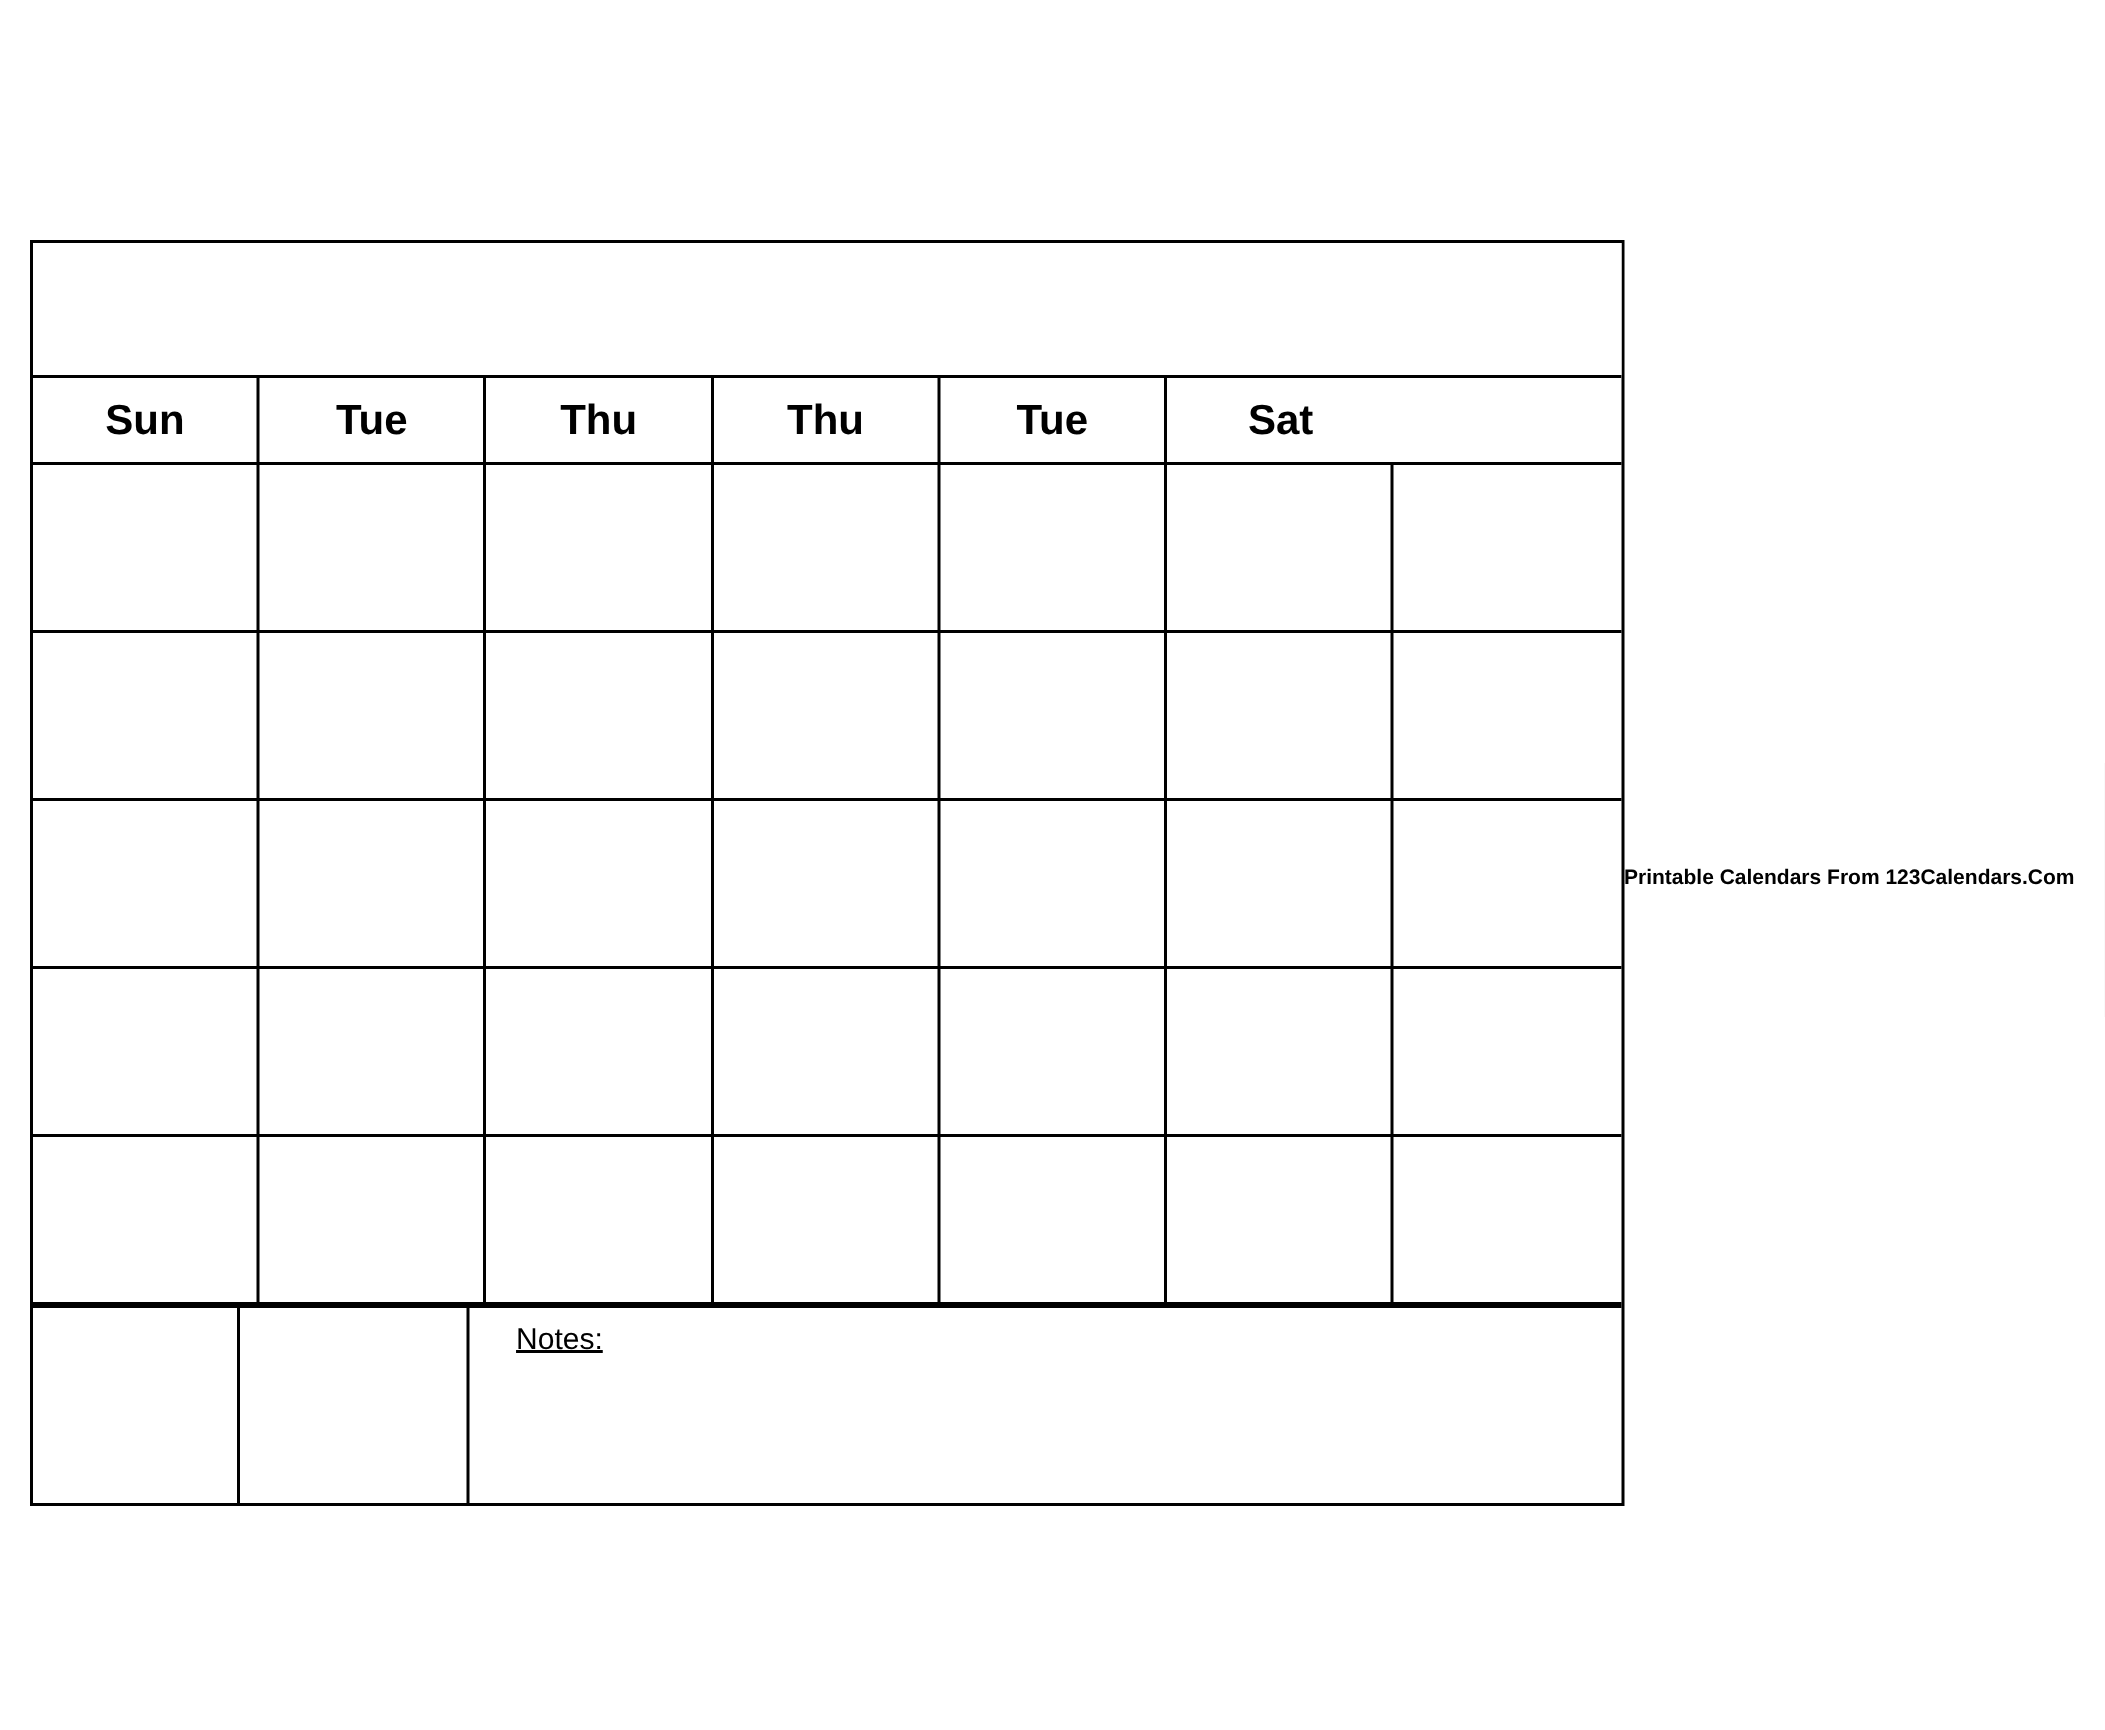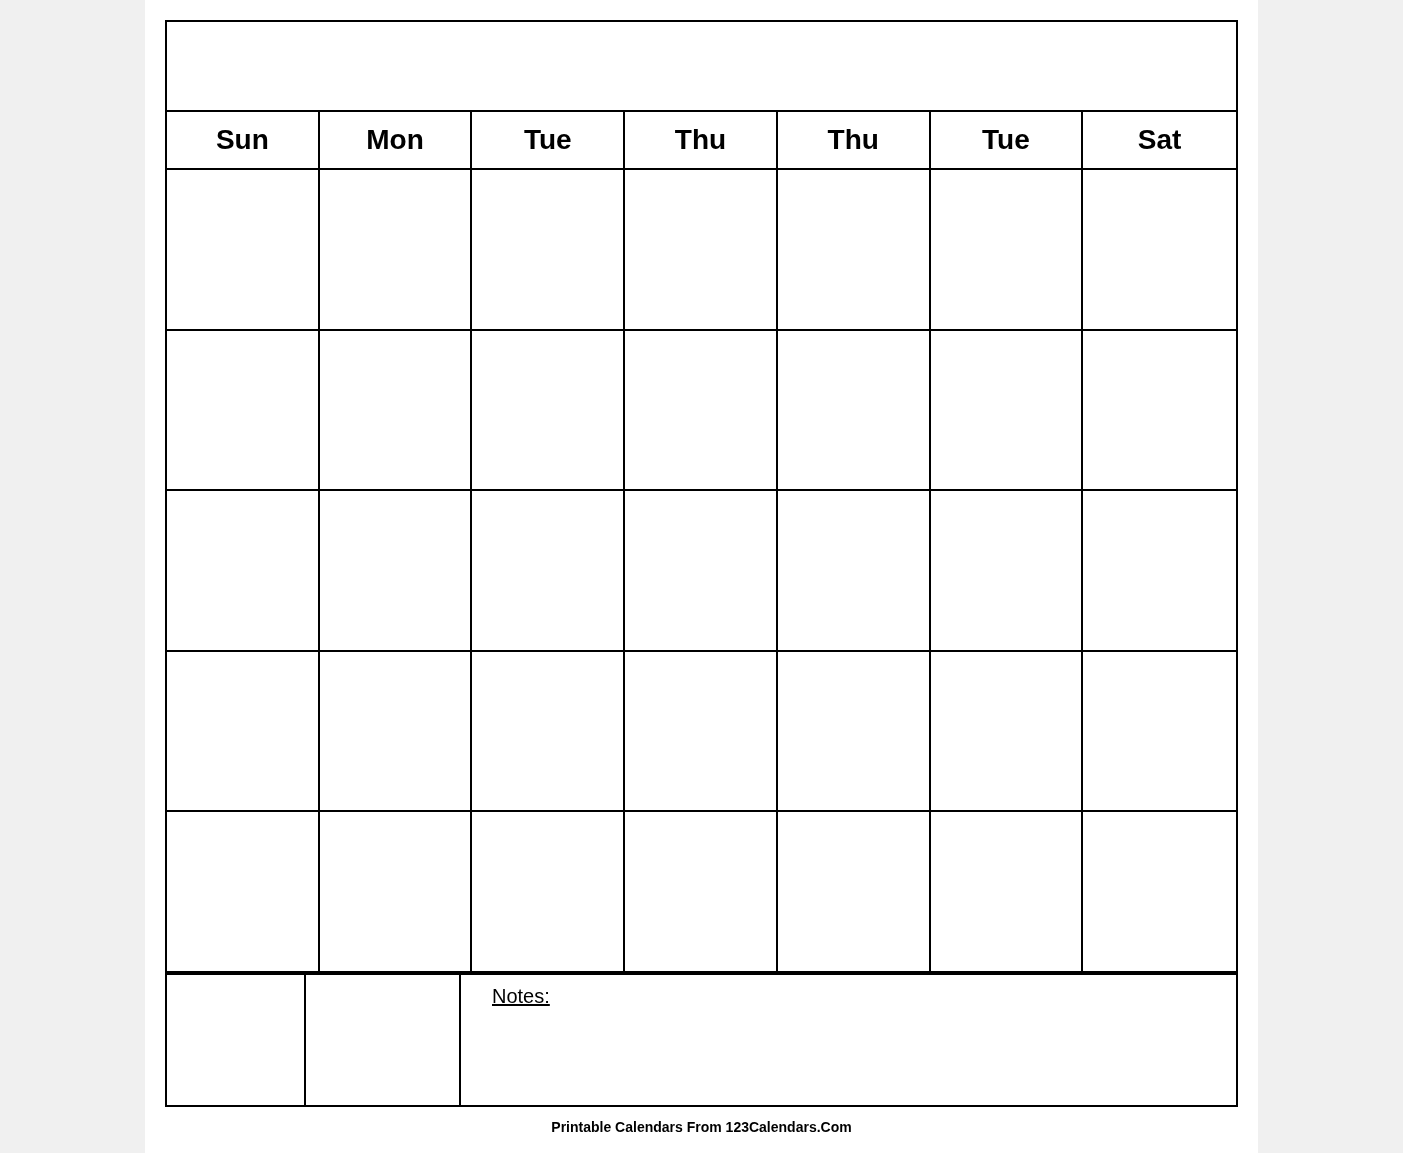--- a/index.html
+++ b/index.html
@@ -11,25 +11,25 @@
     body {
       background: #f0f0f0;
       display: flex;
       justify-content: center;
       align-items: center;
       min-height: 100vh;
       font-family: Arial, sans-serif;
     }
 
     .page-wrapper {
-      width: 1113px;
+      width: 1403px;
       min-height: 1153px;
       background: #ffffff;
       display: flex;
-      flex-direction: column;
+      flex-direction: row;
       align-items: center;
       padding: 20px 20px 10px 20px;
     }
 
     .calendar-container {
       width: 100%;
       border: 2.5px solid #000;
       flex: 1;
       display: flex;
       flex-direction: column;
@@ -127,21 +127,20 @@
 </head>
 <body>
 
 <div class="page-wrapper">
   <div class="calendar-container">
 
     <div class="title-row"></div>
 
     <div class="header-row">
       <div class="header-cell">Sun</div>
-      <div class="header-cell">Mon</div>
       <div class="header-cell">Tue</div>
       <div class="header-cell">Thu</div>
       <div class="header-cell">Thu</div>
       <div class="header-cell">Tue</div>
       <div class="header-cell">Sat</div>
     </div>
 
     <div class="calendar-body">
 
       <div class="calendar-row">

